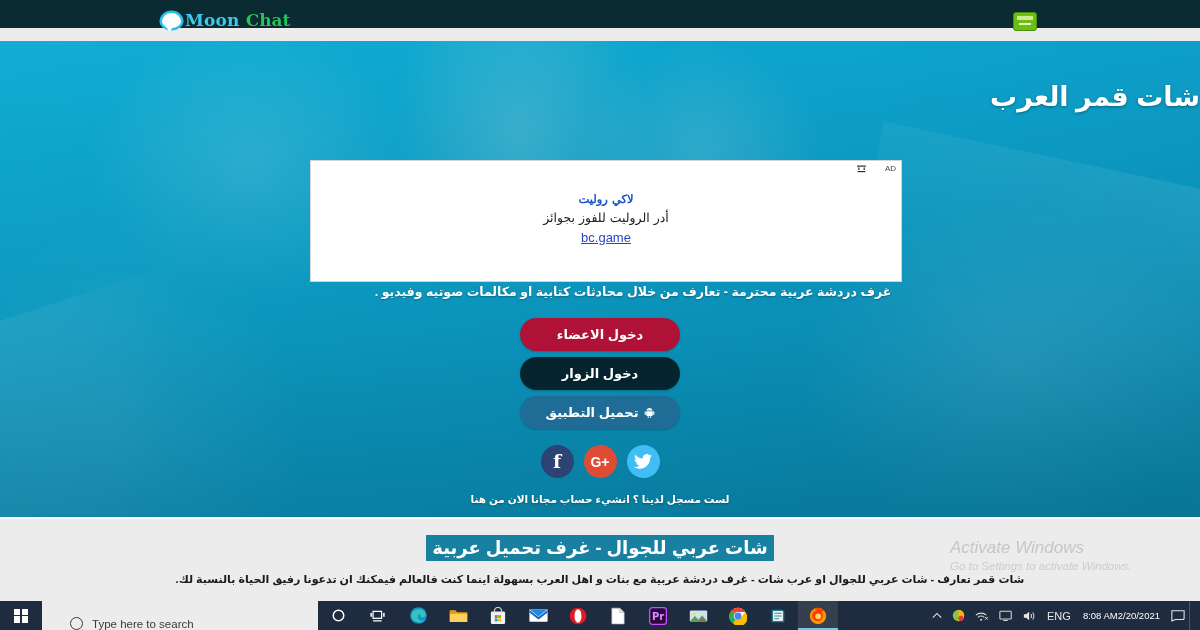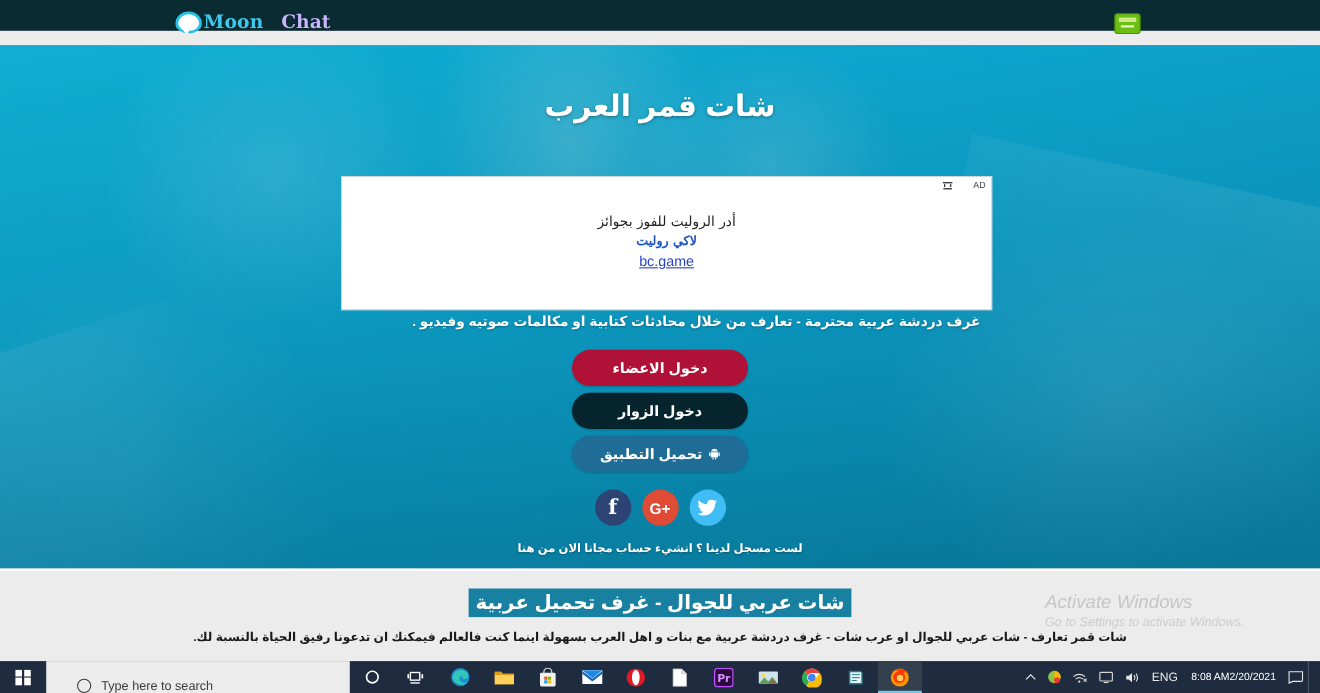--- a/index.html
+++ b/index.html
@@ -23,21 +23,21 @@
     background:#ffffff;position:relative;box-shadow:0 0 0 2.5px #29c0e8;
     flex:0 0 auto;
   }
   #bubble::after{
     content:"";position:absolute;left:3px;bottom:-4px;
     border-left:5px solid transparent;border-right:3px solid transparent;
     border-top:6px solid #ffffff;
   }
   .logo-moon{color:#3fc8ea;font-size:17px;font-weight:bold;letter-spacing:.2px;
     font-family:"DejaVu Serif","Liberation Serif",serif;}
-  .logo-chat{color:#c4b5fd;font-size:17px;font-weight:bold;margin-left:12px;
+  .logo-chat{color:#22c55e;font-size:17px;font-weight:bold;margin-left:2px;
     font-family:"DejaVu Serif","Liberation Serif",serif;text-shadow:0 0 1px #000;}
   #navbadge{
     position:absolute;left:1013px;top:12px;width:22px;height:17px;
     background:#6abf12;border:1px solid #4e8f0a;border-radius:3px;
   }
   #navbadge i{
     display:block;position:absolute;left:3px;top:3px;width:16px;height:4px;
     background:#cfe98f;
   }
   #navbadge i.b2{top:10px;height:2px;width:12px;left:5px;background:#eaf7c6;}
@@ -67,21 +67,21 @@
     background:linear-gradient(200deg, rgba(255,255,255,.14), rgba(255,255,255,0) 62%);
     transform:rotate(12deg);
   }
   #herotint{
     position:absolute;inset:0;
     background:linear-gradient(180deg, rgba(10,160,200,.32) 0%, rgba(8,130,165,.38) 60%, rgba(7,110,140,.55) 100%);
   }
   #herocontent{position:absolute;inset:0;}
 
   #pagetitle{
-    position:absolute;top:40px;left:0;width:1200px;text-align:center;
+    position:absolute;top:40px;left:0;width:1200px;
     color:#ffffff;font-size:27px;font-weight:bold;direction:rtl;
     text-shadow:0 1px 3px rgba(0,0,0,.35);
   }
 
   
   #adbox{
     position:absolute;left:310px;top:119px;width:592px;height:122px;
     background:#ffffff;border:1px solid #cfd5d8;box-sizing:border-box;
   }
   #adlabel{
@@ -214,22 +214,22 @@
       <div id="adlabel">
         <svg width="9" height="8" viewBox="0 0 9 8" aria-hidden="true">
           <rect x="0" y="0.5" width="9" height="1.2" fill="#333"></rect>
           <rect x="1.2" y="2.4" width="1.2" height="2.6" fill="#333"></rect>
           <rect x="6.6" y="2.4" width="1.2" height="2.6" fill="#333"></rect>
           <rect x="0.6" y="6" width="7.8" height="1.2" fill="#333"></rect>
         </svg>
         <span>AD</span>
       </div>
       <div id="adinner">
+        <div id="adtitle">لاكي روليت</div>
         <div id="addesc">أدر الروليت للفوز بجوائز</div>
-        <div id="adtitle">لاكي روليت</div>
         <a id="adlink" href="#">bc.game</a>
       </div>
     </div>
 
     <div id="tagline">غرف دردشة عربية محترمة - تعارف من خلال محادثات كتابية او مكالمات صوتيه وفيديو .</div>
 
     <div id="btns">
       <button class="cbtn" id="btn-members">
         <span>دخول الاعضاء</span>
       </button>

